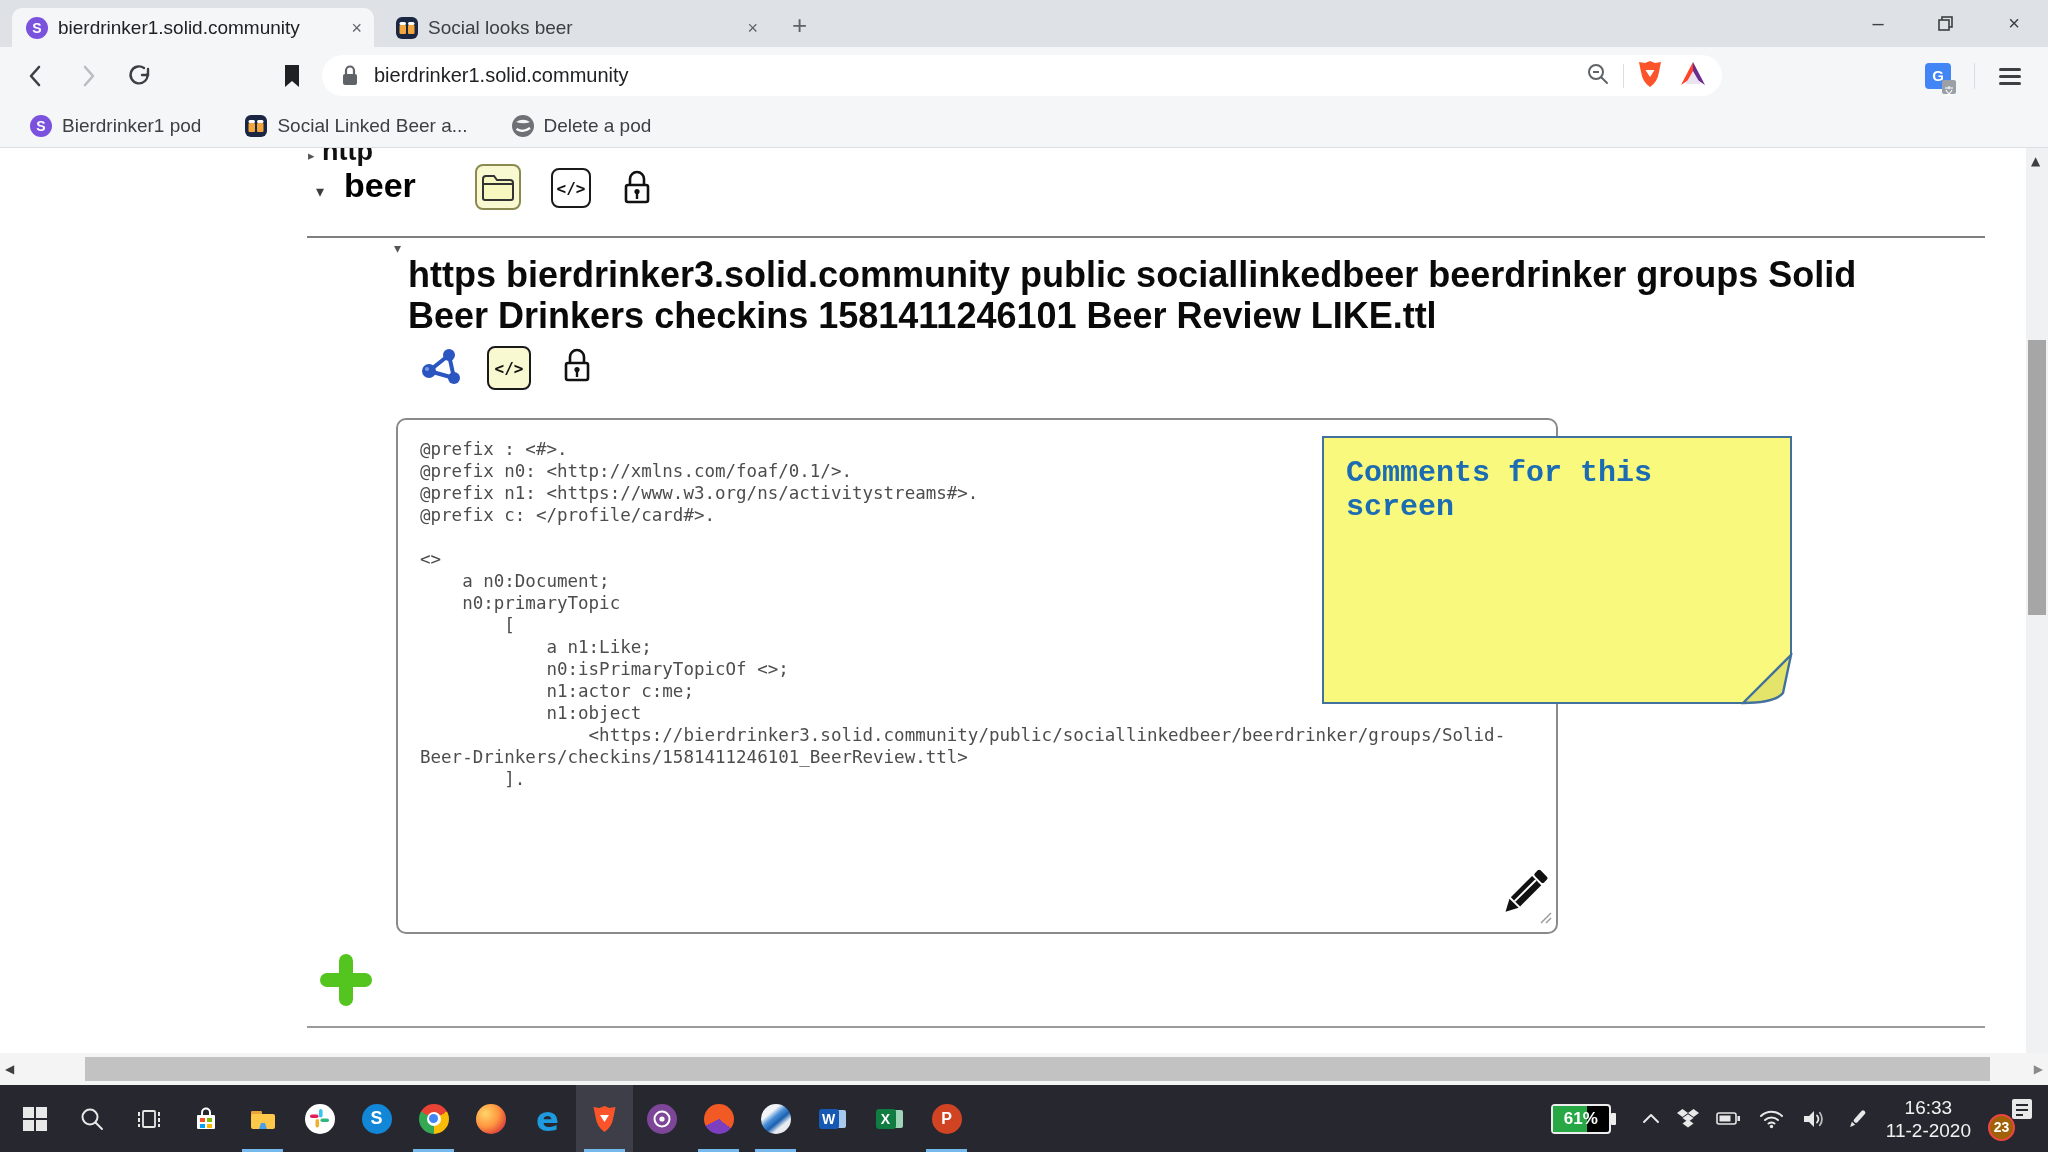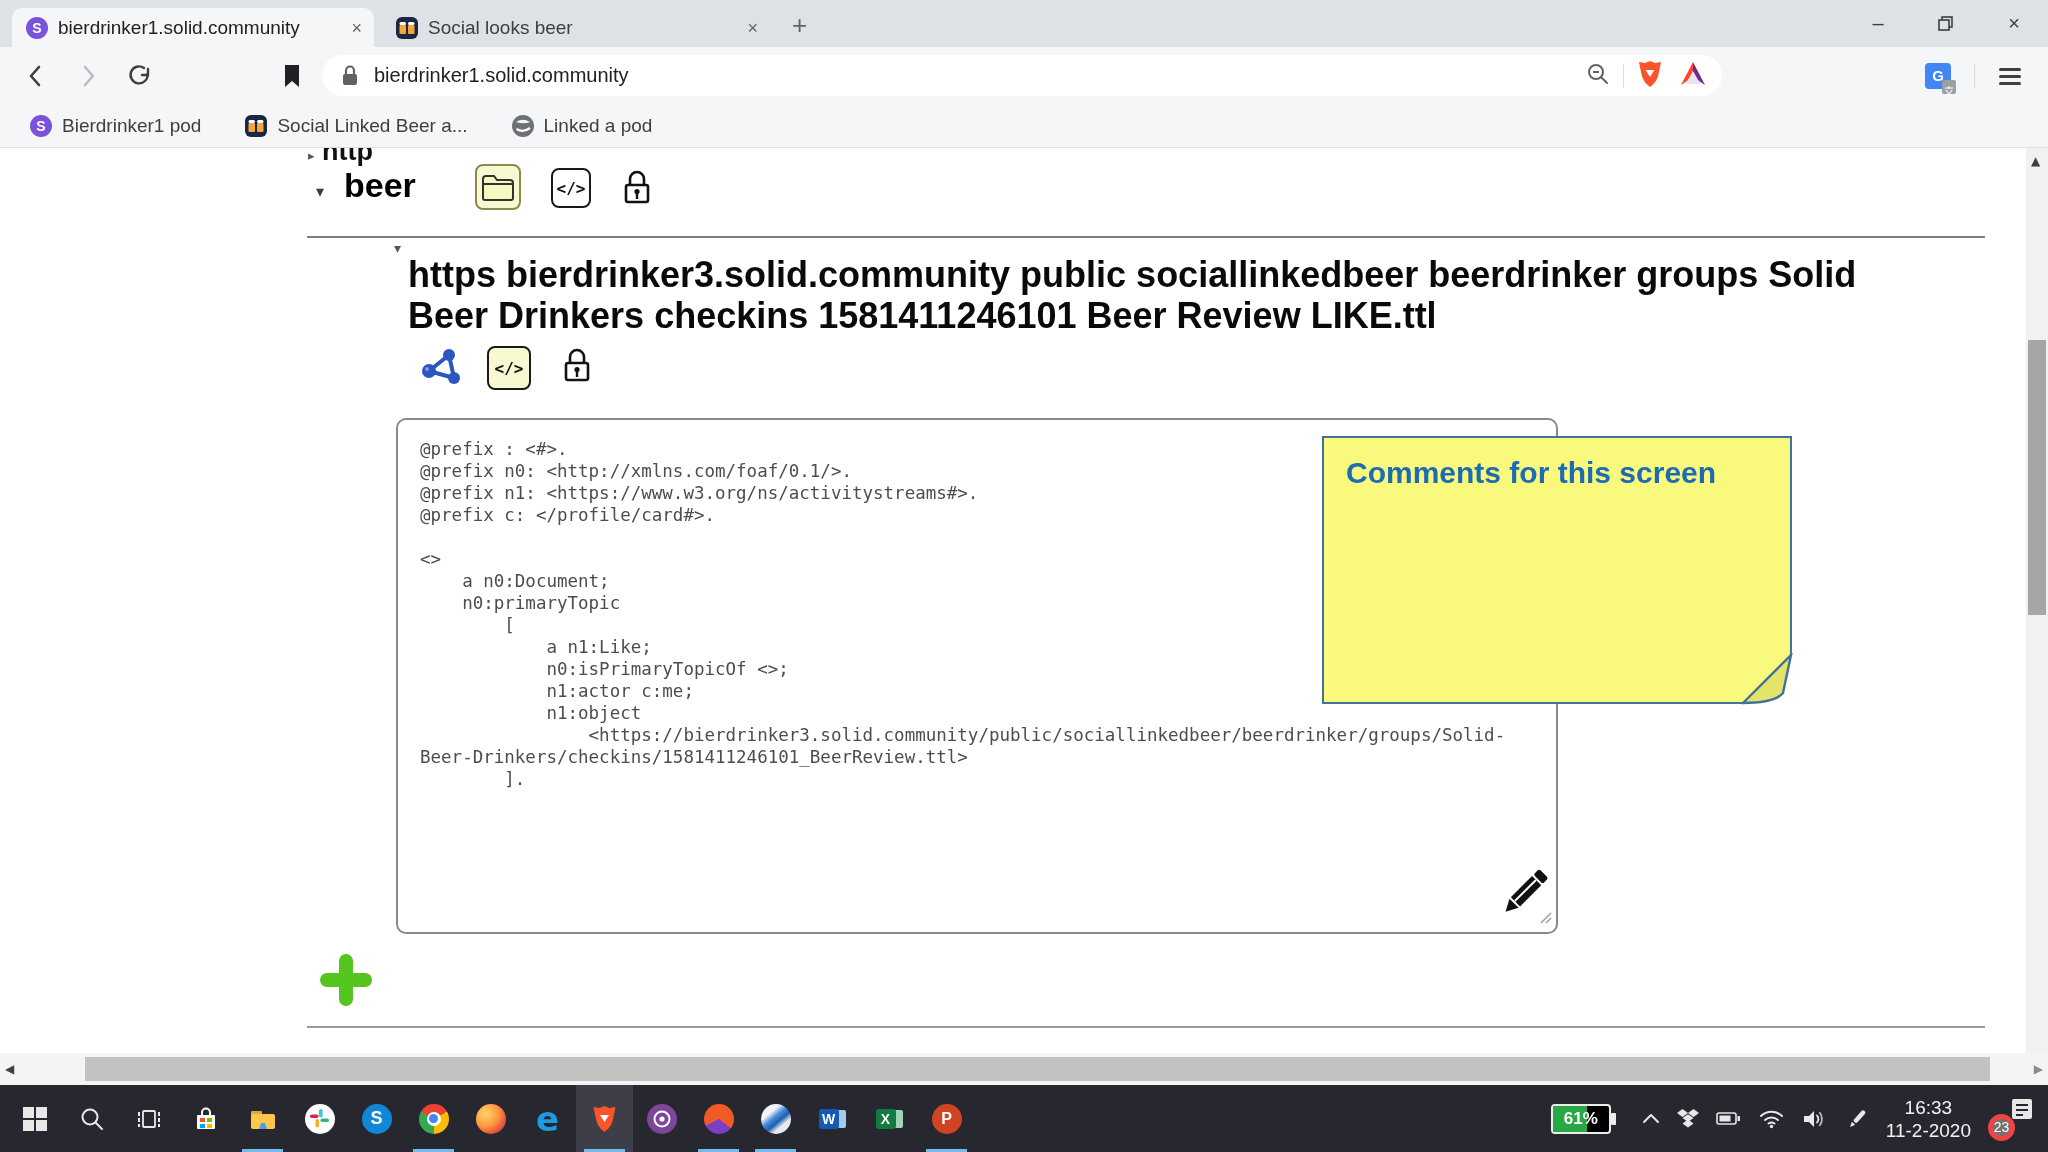--- a/index.html
+++ b/index.html
@@ -38,21 +38,21 @@
   .iconbtn { border:2px solid #1a1a1a; border-radius:8px; display:flex; align-items:center; justify-content:center; background:#fff; }
   .iconbtn.yellow { background:#f8f9d0; }
   .codeglyph { font-family:"DejaVu Sans Mono", monospace; font-weight:bold; font-size:16px; color:#111; }
   .hr { height:2px; background:#7f7f7f; }
   #res-title { font-size:36px; line-height:41px; font-weight:bold; color:#0a0a0a; }
   #codeblock { border:2px solid #8a8a8a; border-radius:10px; background:#fff; }
   #codeblock pre { font-family:"DejaVu Sans Mono", monospace; font-size:17.5px; line-height:22px; color:#4d4d4d; padding:18px 22px; white-space:pre; }
   .grip { position:absolute; right:4px; bottom:4px; }
 
   #note { background:#f9f97d; border:2.5px solid #41719c; padding:18px 22px; color:#1e6fad; }
-  #note h3 { font-size:30px; font-weight:bold; margin-bottom:40px; color:#1c6cb3; font-family:Liberation Sans, sans-serif; }
+  #note h3 { font-size:30px; font-weight:bold; margin-bottom:40px; color:#1c6cb3; font-family:Liberation Mono, monospace; }
   #note p  { font-size:29px; line-height:38px; font-family:"DejaVu Sans", sans-serif; }
   #fold { position:absolute; right:-3px; bottom:-3px; }
 
   #plus { width:52px; height:52px; position:relative; }
   #plus span { position:absolute; background:#54c41f; border-radius:7px; }
   #plus .h { left:0; top:19px; width:52px; height:14px; }
   #plus .v { left:19px; top:0; width:14px; height:52px; }
 
   
   #vscroll { left:2026px; top:148px; width:22px; height:937px; background:#f0f1f2; }
@@ -69,21 +69,21 @@
   .cell.activeapp { background:#3e3e48; }
   .circle30 { width:30px; height:30px; border-radius:50%; }
   #tray { margin-left:auto; display:flex; align-items:center; gap:17px; padding-right:12px; height:67px; }
   #battwidget { width:60px; height:30px; border:2px solid #ededed; border-radius:4px; background:#000; position:relative; margin-right:14px;padding-left:30px; }
   #battwidget::after { content:""; position:absolute; right:-7px; top:7px; width:5px; height:12px; background:#ededed; border-radius:1px; }
   #battfill { position:absolute; left:0; top:0; bottom:0; width:61%; background:#27a844; }
   #battpct { position:absolute; inset:0; display:flex; align-items:center; justify-content:center; color:#fff; font-size:17px; font-weight:bold; }
   #clock { text-align:center; color:#f2f2f2; font-size:19px; line-height:23px; }
   #notif { position:relative; width:48px; height:44px; }
   #notif .page { position:absolute; right:2px; top:0; }
-  #badge { position:absolute; left:0; bottom:0; width:27px; height:27px; border:5px solid #ef4444; border-radius:50%; background:#737373; color:#fff; font-size:14px; display:flex; align-items:center; justify-content:center; }
+  #badge { position:absolute; left:0; bottom:0; width:27px; height:27px; border:2px solid #ef4444; border-radius:50%; background:#a16207; color:#fff; font-size:14px; display:flex; align-items:center; justify-content:center;font-weight:bold; }
   .trayglyph { display:flex; align-items:center; }
 </style>
 </head>
 <body>
 
 <div id="screen">
 
   <div id="tabstrip" class="abs">
     <div class="tab active abs" style="left:12px;width:362px;">
       <span class="favicon fav-solid">S</span>
@@ -203,21 +203,21 @@
       <span>Social Linked Beer a...</span>
     </div>
     <div class="bm">
       <span class="favicon">
         <svg width="22" height="22">
             <circle cx="11" cy="11" r="11" fill="#6d7176"></circle>
             <path d="M4 7 Q11 2.5 18 7 Q12 9.5 4 7 Z" fill="#fff" opacity="0.92"></path>
             <path d="M4.5 14 Q11 18 18 13" stroke="#fff" stroke-width="2.2" fill="none"></path>
           </svg>
       </span>
-      <span>Linked a pod</span>
+      <span>Delete a pod</span>
     </div>
   </div>
 
   <div id="content" class="abs">
 
     <div class="abs" style="left:308px;top:-12px;font-size:27px;font-weight:bold;color:#111;">
       <span class="tri glyph" style="font-size:13px;color:#555;">▸</span>
       <span>http</span>
     </div>
 

